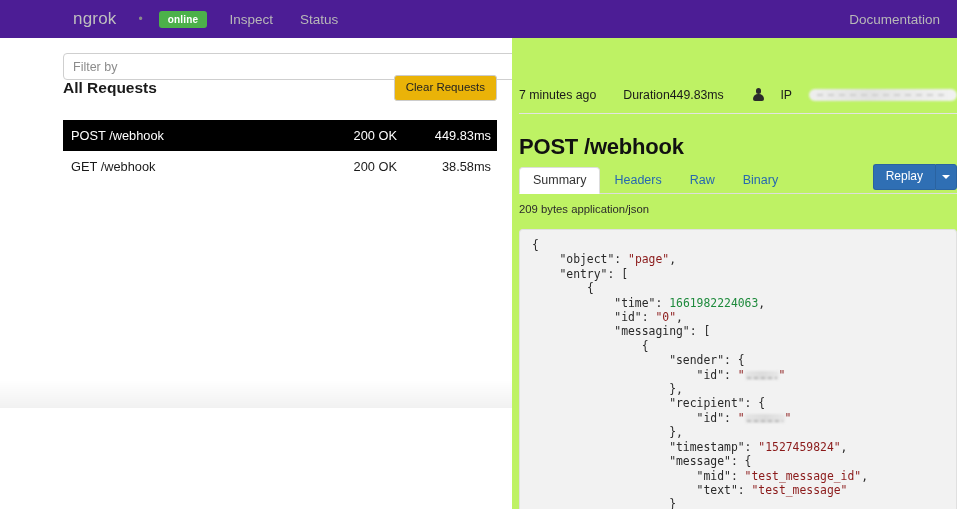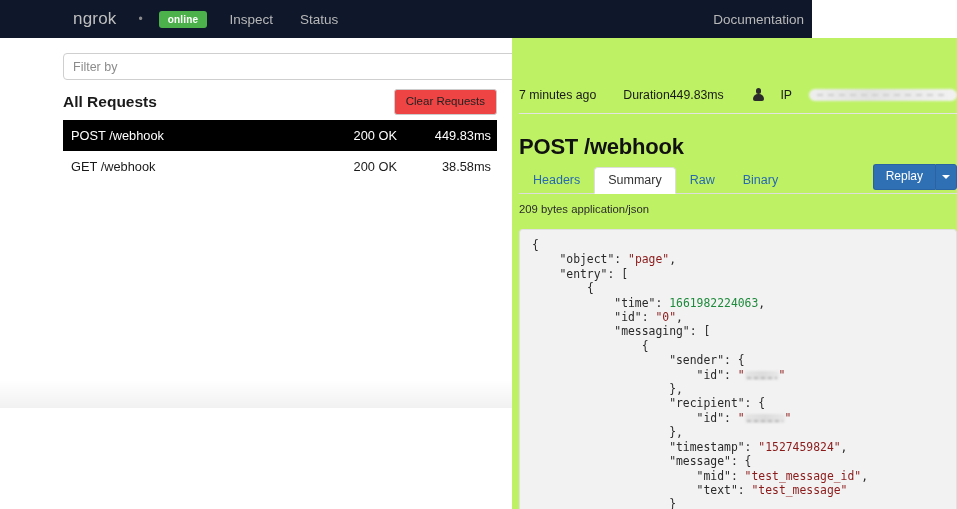--- a/index.html
+++ b/index.html
@@ -10,22 +10,22 @@
     overflow: hidden;
     background: #ffffff;
     font-family: "Liberation Sans", sans-serif;
     -webkit-font-smoothing: antialiased;
   }
 
   
   .navbar {
     position: absolute;
     top: 0; left: 0;
-    width: 812px; height: 38px;
-    background: #0f172a;
+    width: 957px; height: 38px;
+    background: #4c1d95;
     display: flex;
     align-items: center;
   }
   .nav-left {
     display: flex;
     align-items: center;
     padding-left: 73px;
   }
   .brand {
     color: #bfbfbf;
@@ -51,21 +51,21 @@
     margin-right: 22px;
   }
   .nav-link {
     color: #b8b8b8;
     font-size: 13.5px;
     text-decoration: none;
     margin-right: 27px;
   }
   .nav-right {
     margin-left: auto;
-    padding-right: 8px;
+    padding-right: 17px;
     text-align: center;
   }
   .nav-right .nav-link { margin-right: 0; }
 
   
   .left-panel {
     position: absolute;
     top: 38px; left: 0;
     width: 512px;
     height: 370px;
@@ -85,35 +85,35 @@
     font-size: 12.5px;
     font-family: "Liberation Sans", sans-serif;
     color: #333;
     outline: none;
     background: #fff;
   }
   .filter-input::placeholder { color: #8c8c8c; }
 
   .requests-head {
     position: absolute;
-    top: 50px; left: 63px;
+    top: 36px; left: 63px;
     width: 434px;
     height: 28px;
     display: flex;
     align-items: center;
     justify-content: space-between;
   }
   .requests-title {
     font-size: 15.5px;
     font-weight: bold;
     color: #1a1a1a;
   }
   .btn-clear {
     border: 1px solid #cccccc;
-    background: #ef4444;
+    background: #eab308;
     border-radius: 3px;
     font-size: 11.5px;
     color: #222;
     padding: 6px 11px;
     font-family: "Liberation Sans", sans-serif;
     cursor: pointer;
     line-height: 1;
   }
 
   .req-list {
@@ -398,22 +398,22 @@
       <span class="ip-label">IP</span>
       <span class="ip-redacted"></span>
     </span>
   </div>
 
   <div class="meta-divider"></div>
 
   <div class="detail-title">POST /webhook</div>
 
   <div class="tabs-bar">
+    <div class="tab active">Summary</div>
     <div class="tab">Headers</div>
-    <div class="tab active">Summary</div>
     <div class="tab">Raw</div>
     <div class="tab">Binary</div>
     <div class="replay-group">
       <button class="btn-replay">Replay</button>
       <button class="btn-replay-caret">
         <span class="caret"></span>
       </button>
     </div>
   </div>
 

